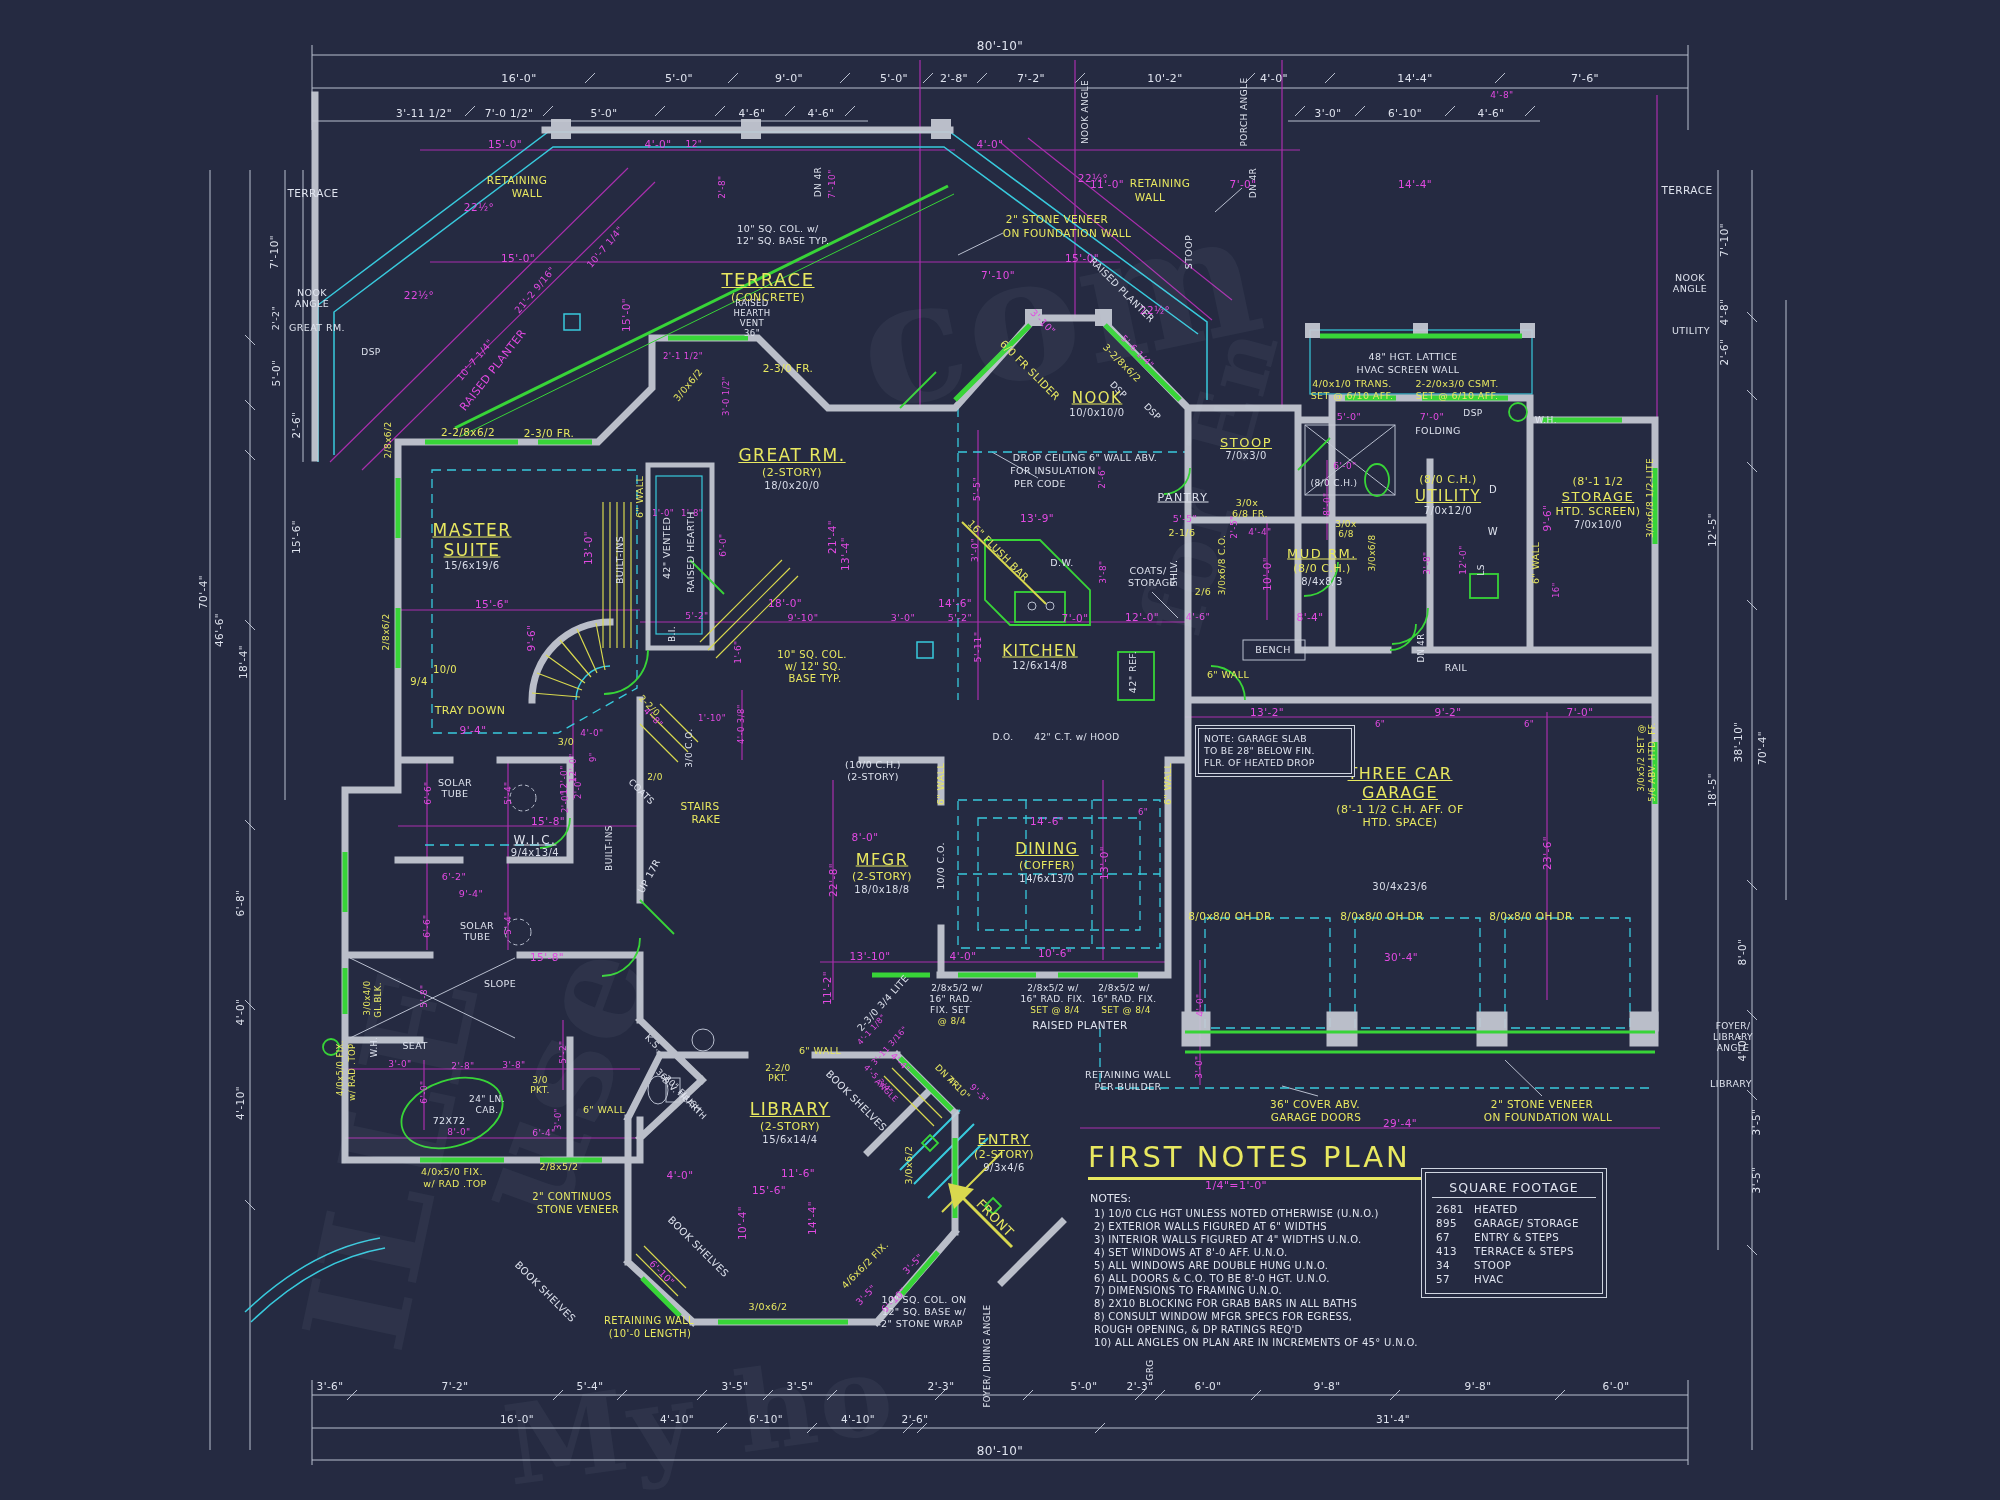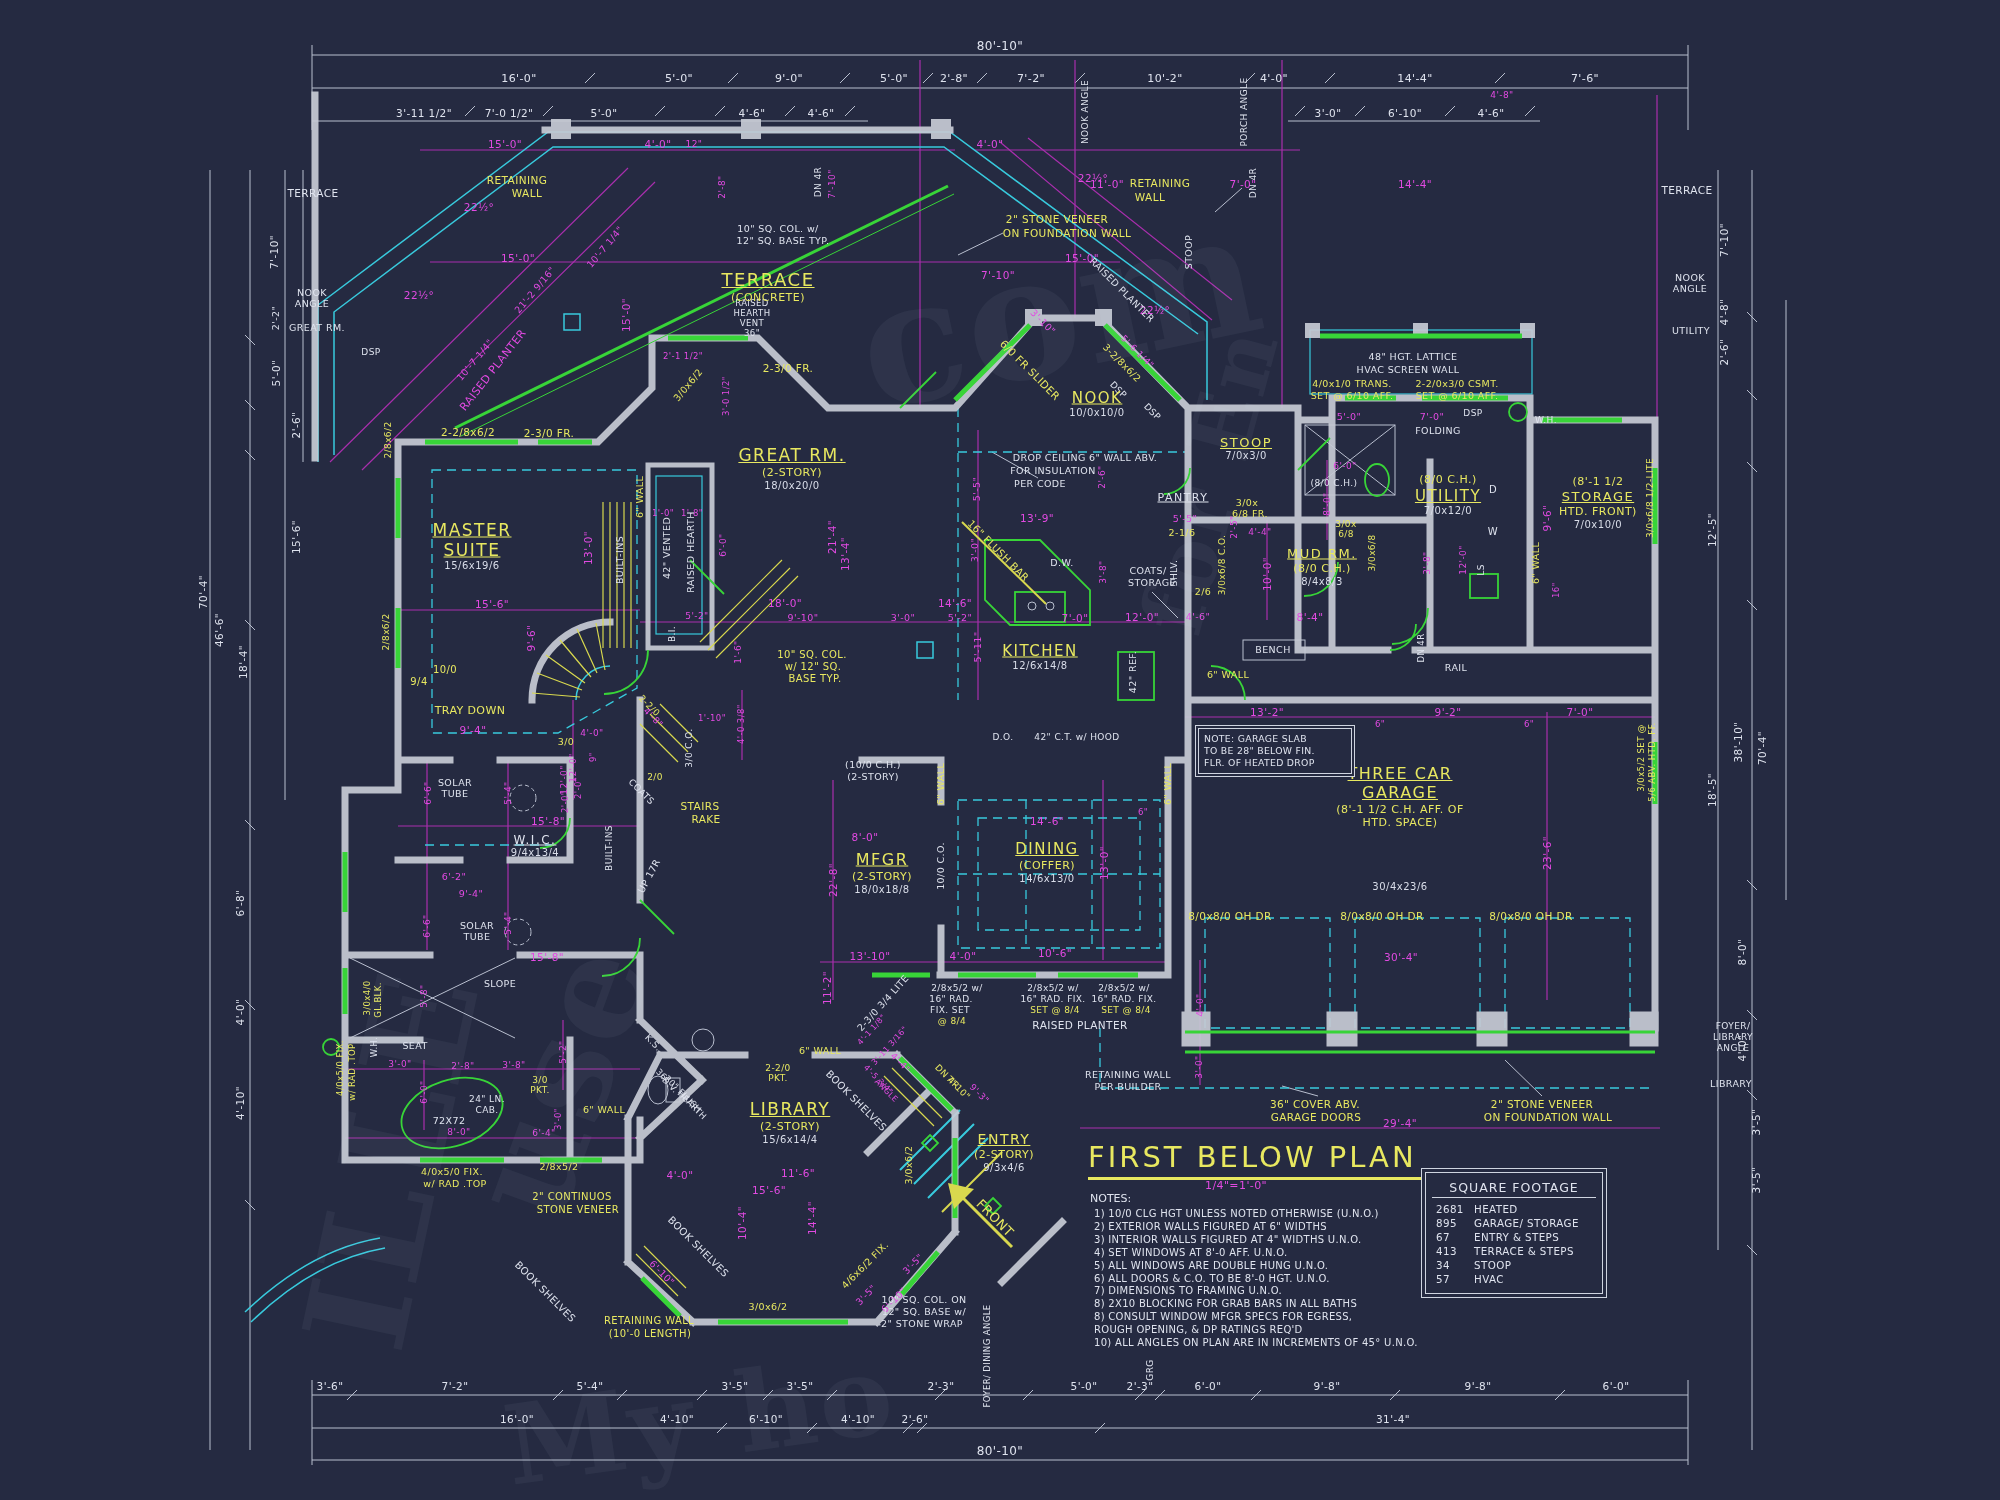--- a/index.html
+++ b/index.html
@@ -209,21 +209,21 @@
     <div class="rsize">8/4x8/3</div>
   </div>
   <div class="room" id="room-utility" style="left:1448px;top:494px;--ns:15px">
     <div class="rsub">(8/0 C.H.)</div>
     <div class="rname">UTILITY</div>
     <div class="rsize">7/0x12/0</div>
   </div>
   <div class="room" id="room-storage" style="left:1598px;top:502px;--ns:13px">
     <div class="rsub">(8'-1 1/2</div>
     <div class="rname">STORAGE</div>
-    <div class="rsub">HTD. FRONT)</div>
+    <div class="rsub">HTD. SCREEN)</div>
     <div class="rsize">7/0x10/0</div>
   </div>
   <div class="room" id="room-garage" style="left:1400px;top:828px;--ns:16px;--nw:130px">
     <div class="rname">THREE CAR GARAGE</div>
     <div class="rsub">(8'-1 1/2 C.H. AFF. OF HTD. SPACE)</div>
     <div class="rsize">30/4x23/6</div>
   </div>
   <div class="room" id="room-dining" style="left:1047px;top:862px;--ns:15px">
     <div class="rname">DINING</div>
     <div class="rsub">(COFFER)</div>
@@ -242,21 +242,21 @@
   <div class="room" id="room-entry" style="left:1004px;top:1152px;--ns:14px">
     <div class="rname">ENTRY</div>
     <div class="rsub">(2-STORY)</div>
     <div class="rsize">9/3x4/6</div>
   </div>
   <div class="room white-room" id="room-wic" style="left:535px;top:845px;--ns:12px">
     <div class="rname">W.I.C.</div>
     <div class="rsize">9/4x13/4</div>
   </div>
 
-  <div id="plan-title">FIRST BELOW PLAN</div>
+  <div id="plan-title">FIRST NOTES PLAN</div>
   <div id="plan-scale" class="ann c-m" style="transform:none">1/4"=1'-0"</div>
   <div id="notes-head">NOTES:</div>
   <ul id="notes-list">
       <li>1)  10/0 CLG HGT UNLESS NOTED OTHERWISE (U.N.O.)</li>
       <li>2)  EXTERIOR WALLS FIGURED AT 6" WIDTHS</li>
       <li>3)  INTERIOR WALLS FIGURED AT 4" WIDTHS U.N.O.</li>
       <li>4)  SET WINDOWS AT 8'-0 AFF. U.N.O.</li>
       <li>5)  ALL WINDOWS ARE DOUBLE HUNG U.N.O.</li>
       <li>6)  ALL DOORS &amp; C.O. TO BE 8'-0 HGT. U.N.O.</li>
       <li>7)  DIMENSIONS TO FRAMING U.N.O.</li>

